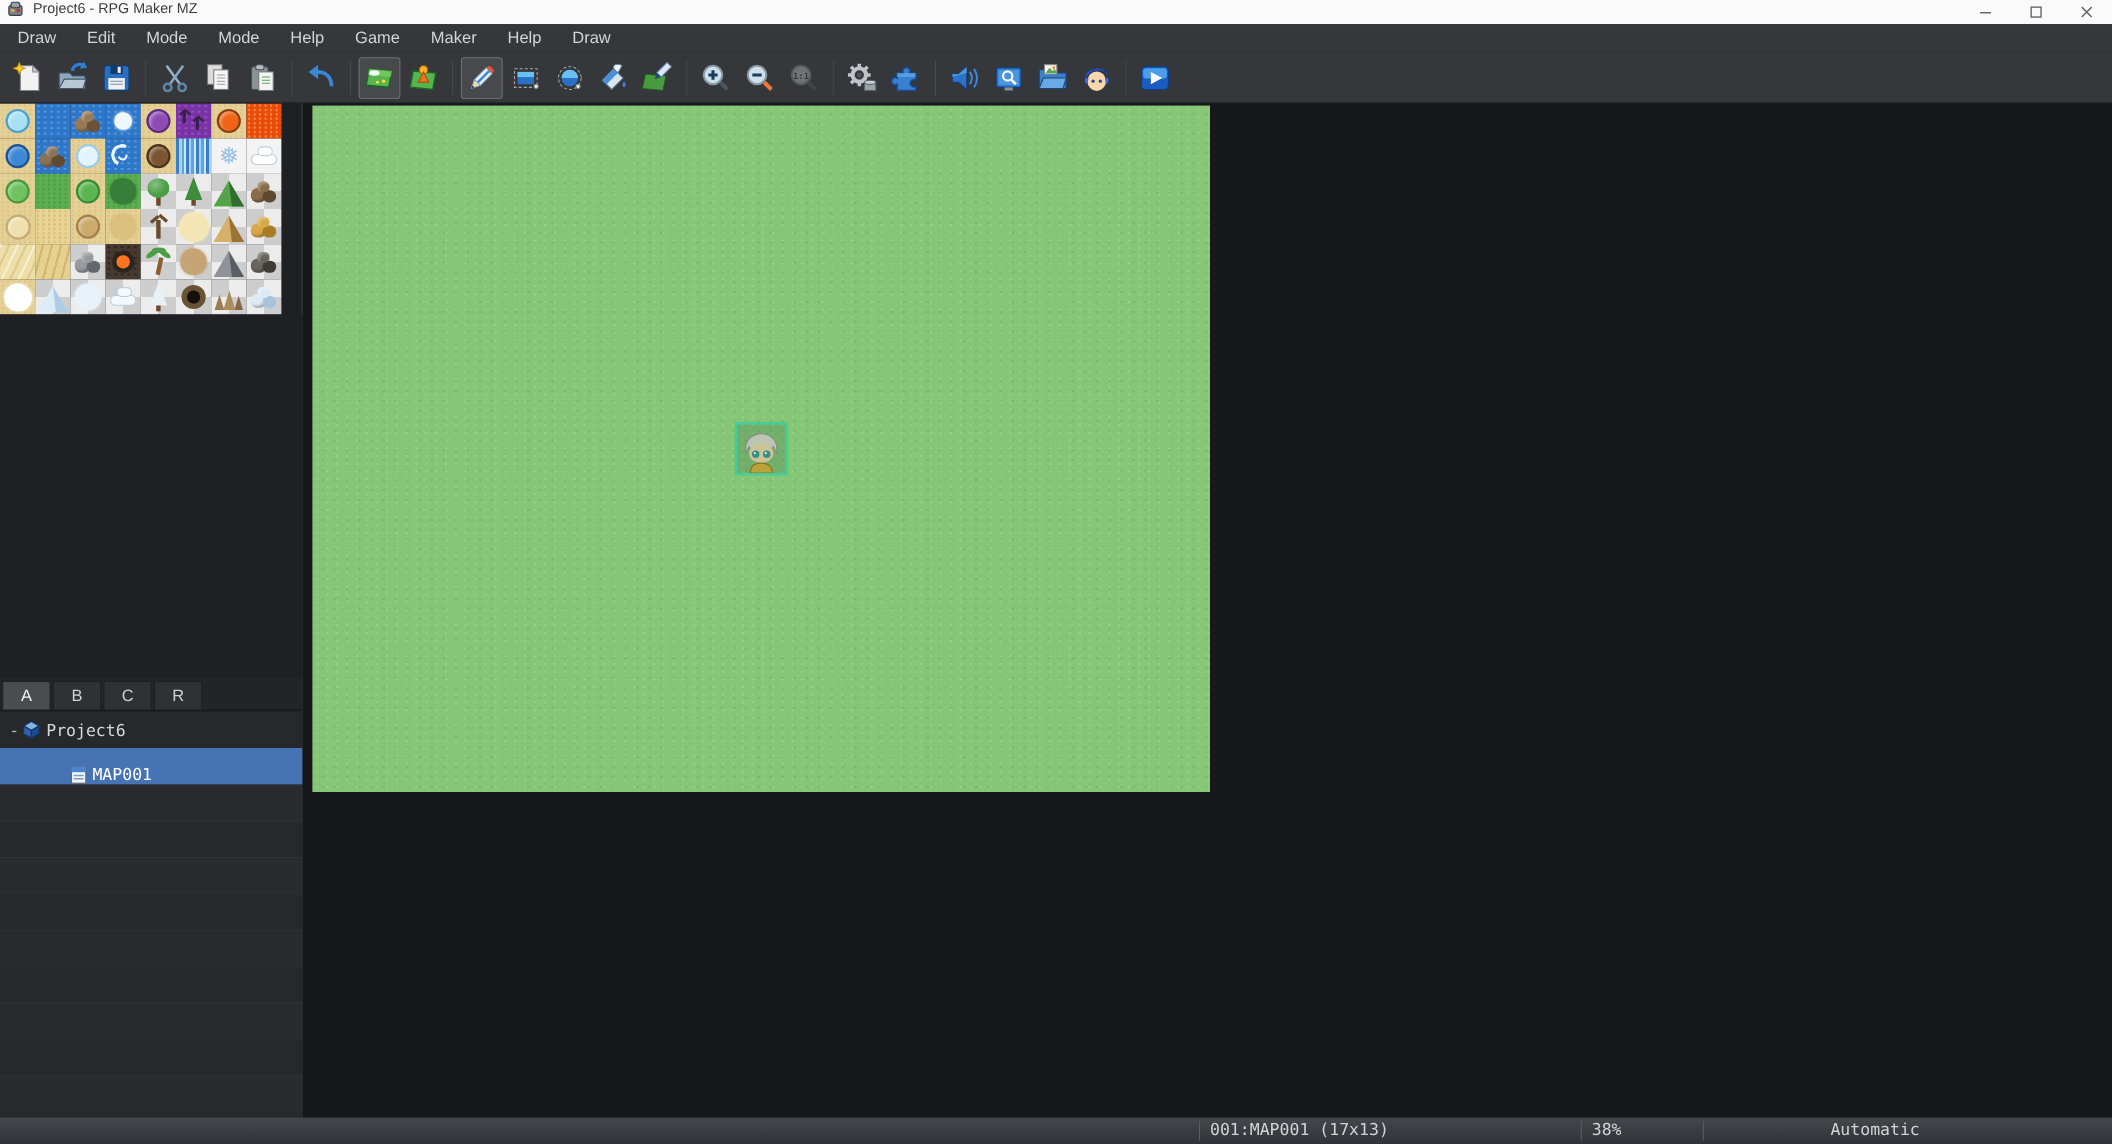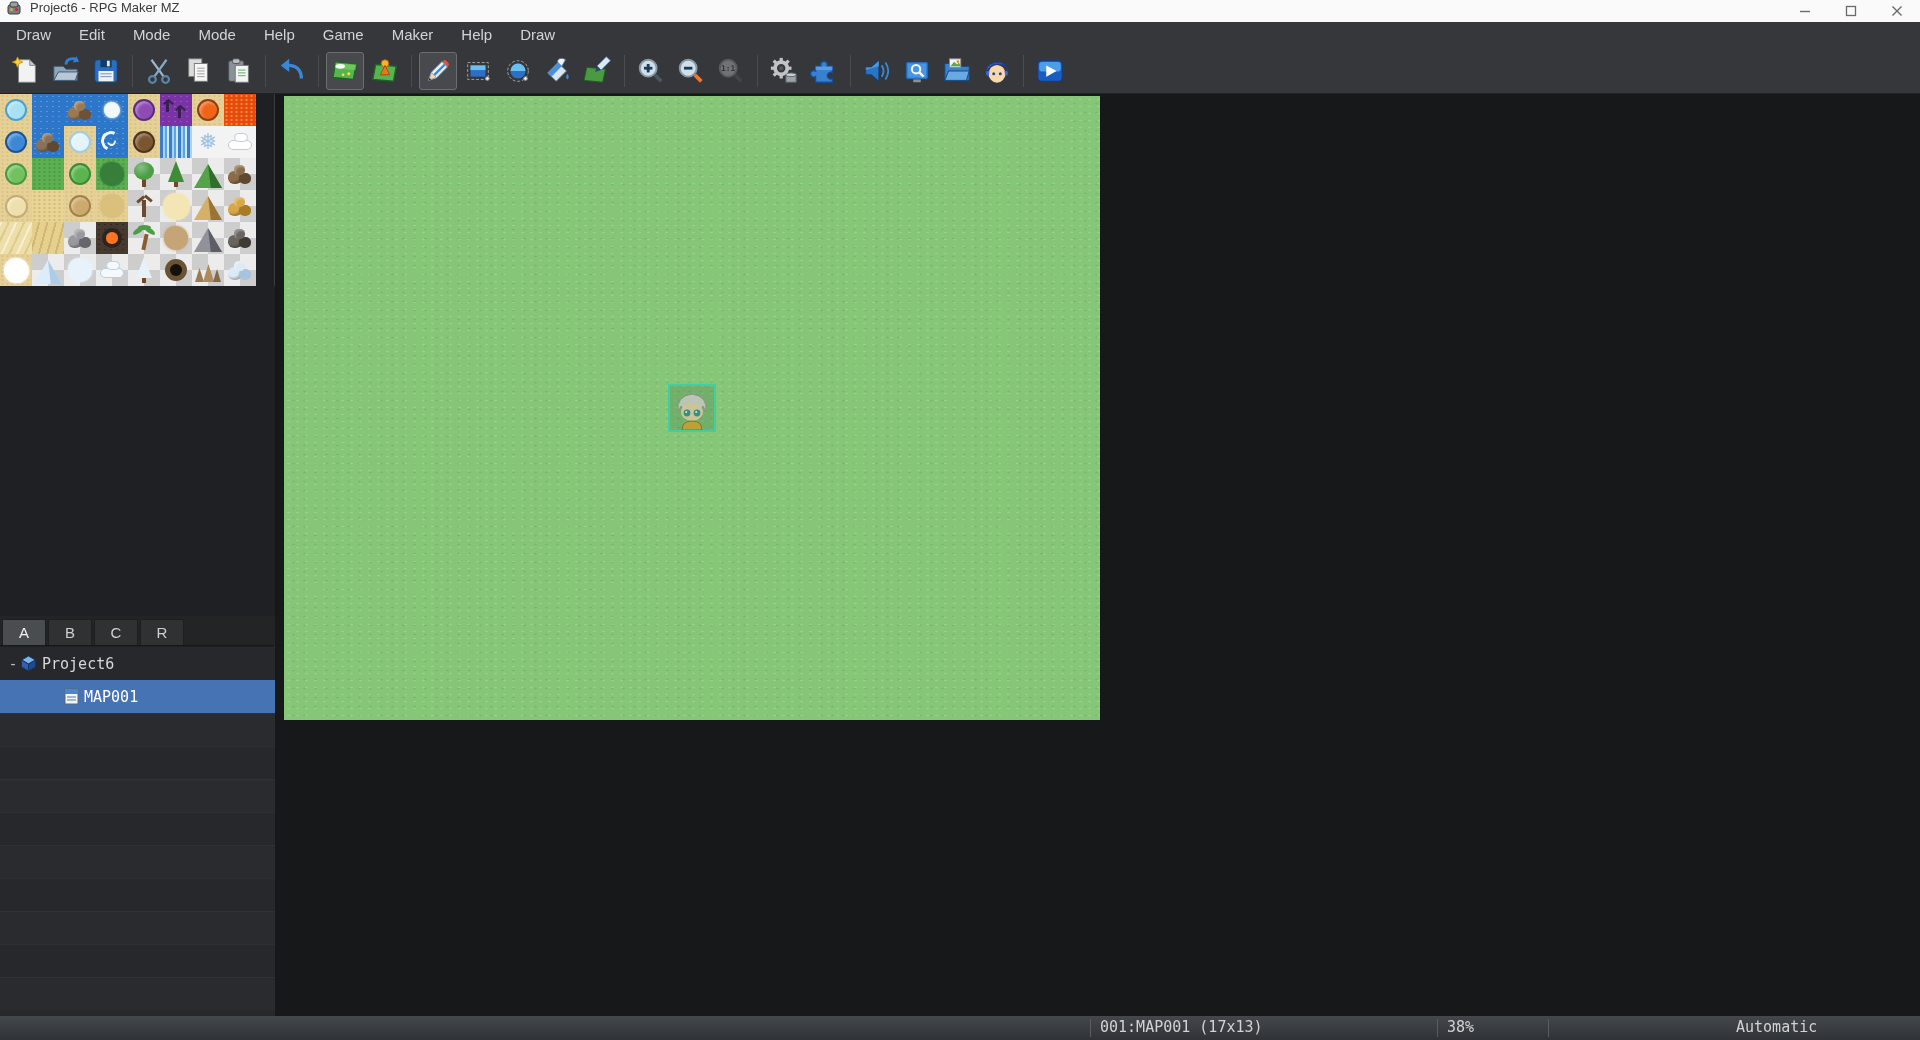--- a/index.html
+++ b/index.html
@@ -47,21 +47,21 @@
             background:#222426; border-bottom:1px solid #17181a; display:flex;
             align-items:flex-end; padding-left:2px; }
   .tab { width:44px; height:26px; margin-right:2px; background:#2f3133; color:#cfd0d2;
          font-size:15px; display:flex; align-items:center; justify-content:center;
          border:1px solid #1d1f21; border-bottom:none; border-radius:2px 2px 0 0; }
   .tab.active { background:#4a4d50; color:#f0f0f0; }
   .tree { position:absolute; left:0; top:553px; width:275px; height:369px;
           background:#26282b; font-family:"DejaVu Sans Mono", monospace; font-size:15px;
           color:#d8d8d8; overflow:hidden; }
   .tree-row { position:relative; height:33px; display:flex; align-items:center; }
-  .tree-row.selected { background:#4573b4; color:#ffffff; }
+  .tree-row.selected { background:#4573b4; color:#ffffff;align-items:flex-end; }
   .tree-row .collapse { width:14px; text-align:center; margin-left:6px; color:#b8b8b8; }
   .tree-row svg { margin-right:5px; }
   .tree-empty-row { height:33px; border-top:1px solid rgba(255,255,255,0.035); }
   .tree-empty-row:nth-child(odd) { background:rgba(255,255,255,0.015); }
 
   .editor { position:absolute; left:276px; top:0; width:1644px; height:922px;
             background:#17181a; overflow:hidden; }
   .map-canvas { position:absolute; left:8px; top:2px; width:816px; height:624px;
                 background-color:#85c776;
                 background-image:
@@ -609,14 +609,14 @@
     </div>
   </div>
 </div>
 
 <div class="statusbar">
   <div class="sb-sep" style="left:1090px"></div>
   <span class="sb-text" style="left:1100px">001:MAP001 (17x13)</span>
   <div class="sb-sep" style="left:1437px"></div>
   <span class="sb-text" style="left:1447px">38%</span>
   <div class="sb-sep" style="left:1548px"></div>
-  <span class="sb-text" style="left:1736px">Automatic</span>
+  <span class="sb-text" style="left:1664px">Automatic</span>
 </div>
 
 </body></html>

